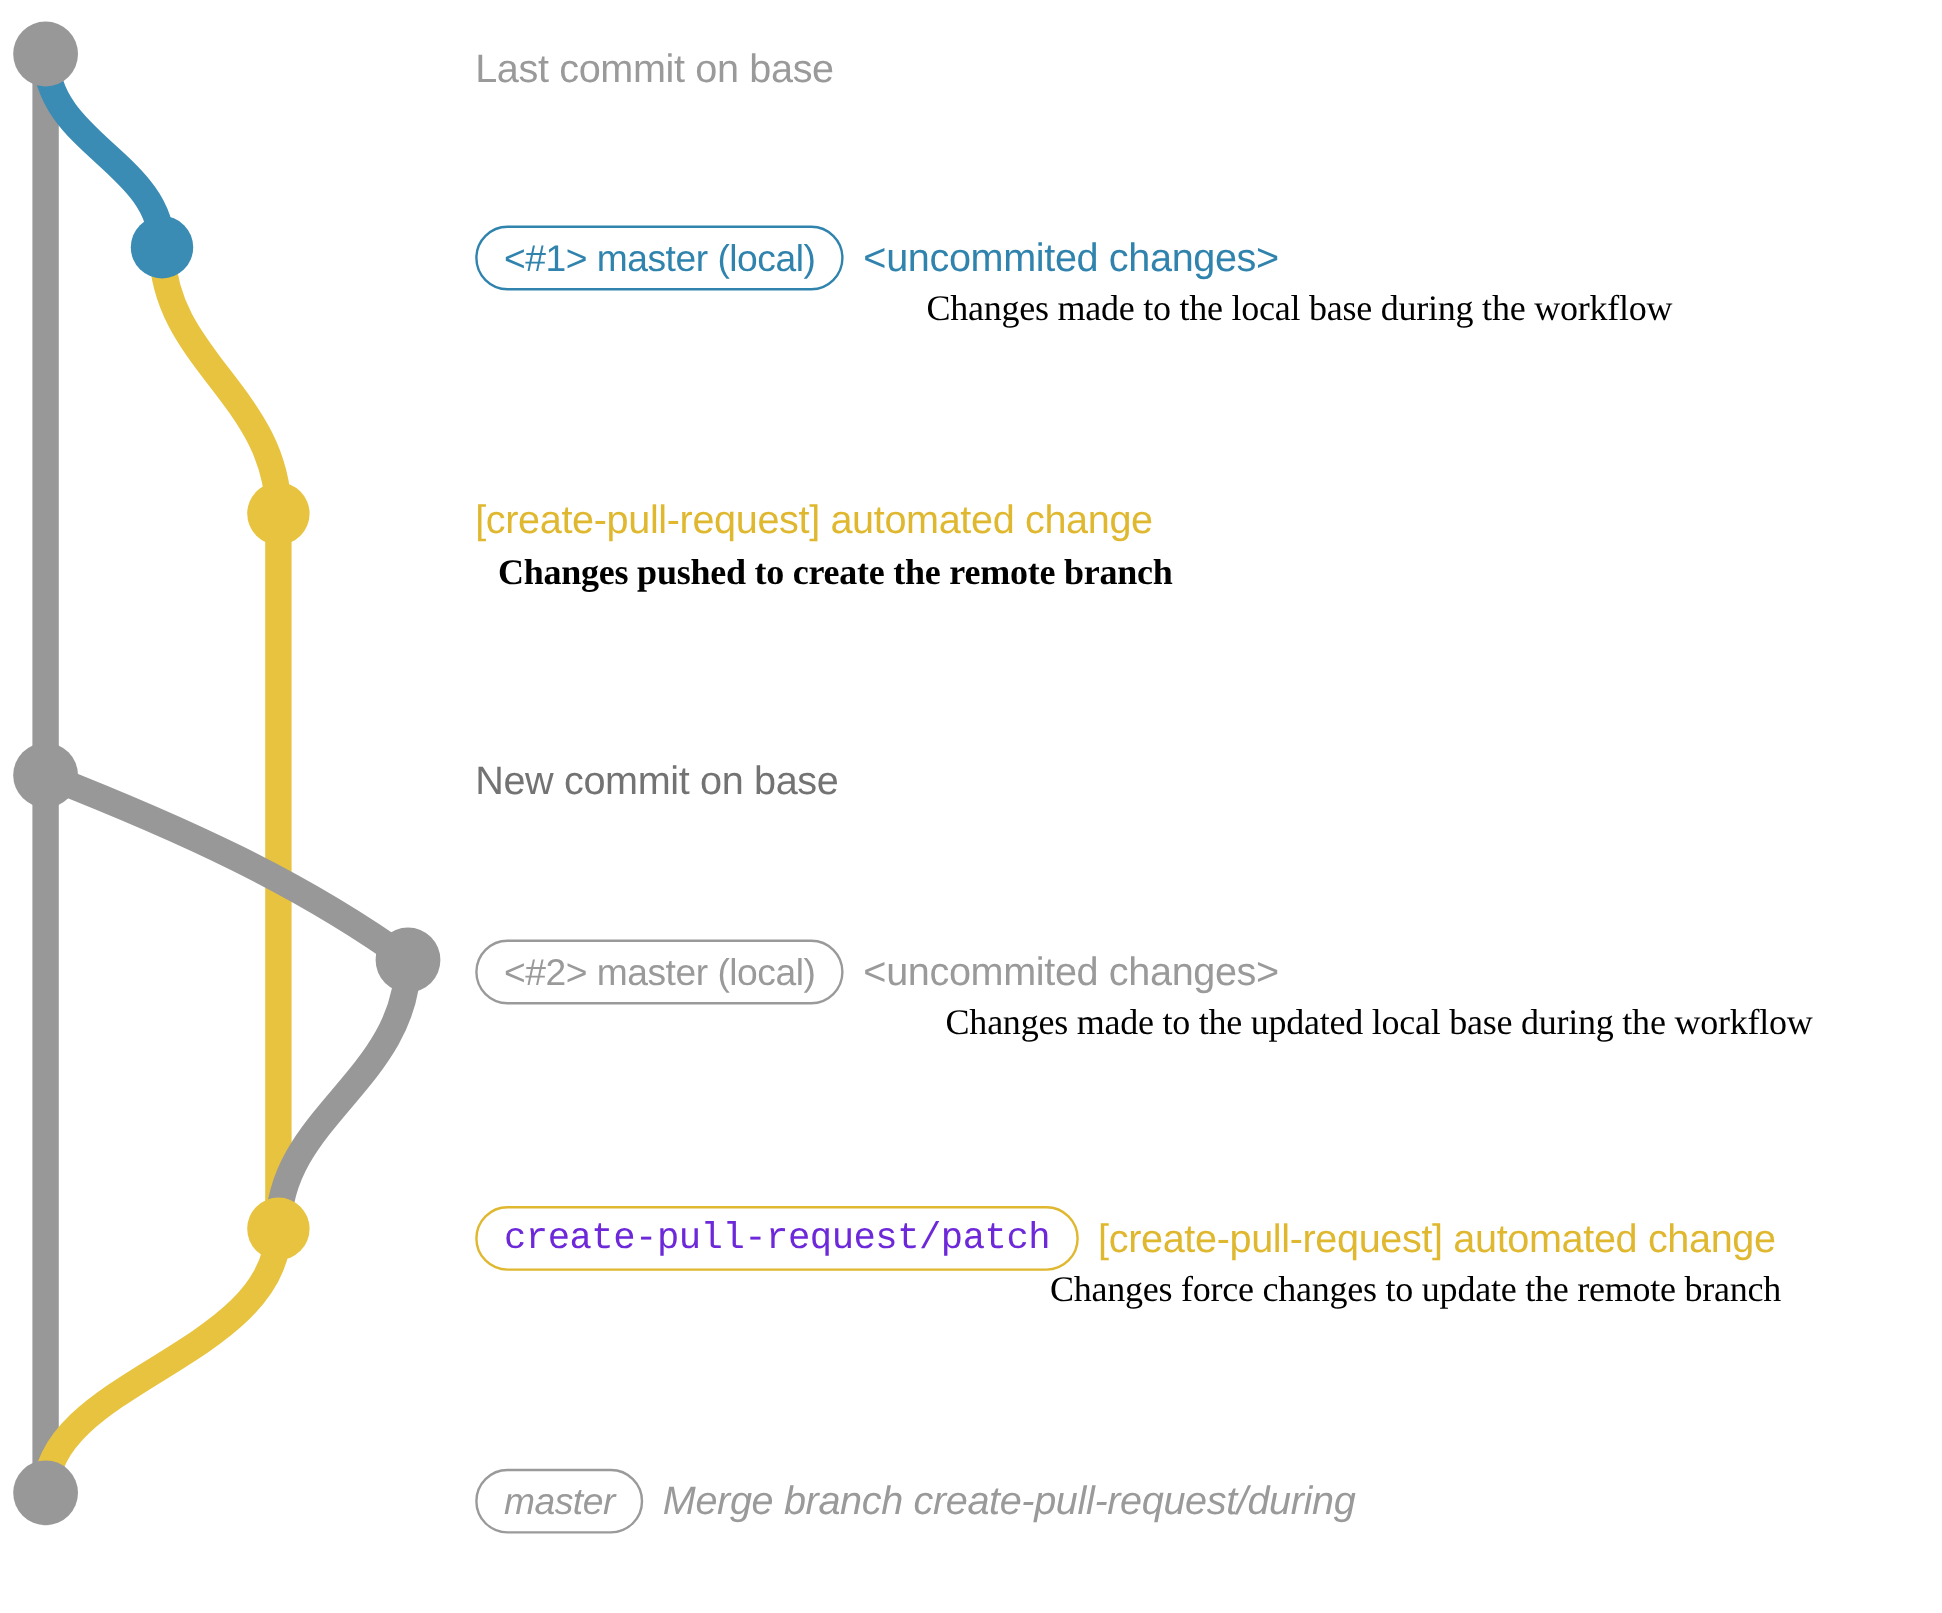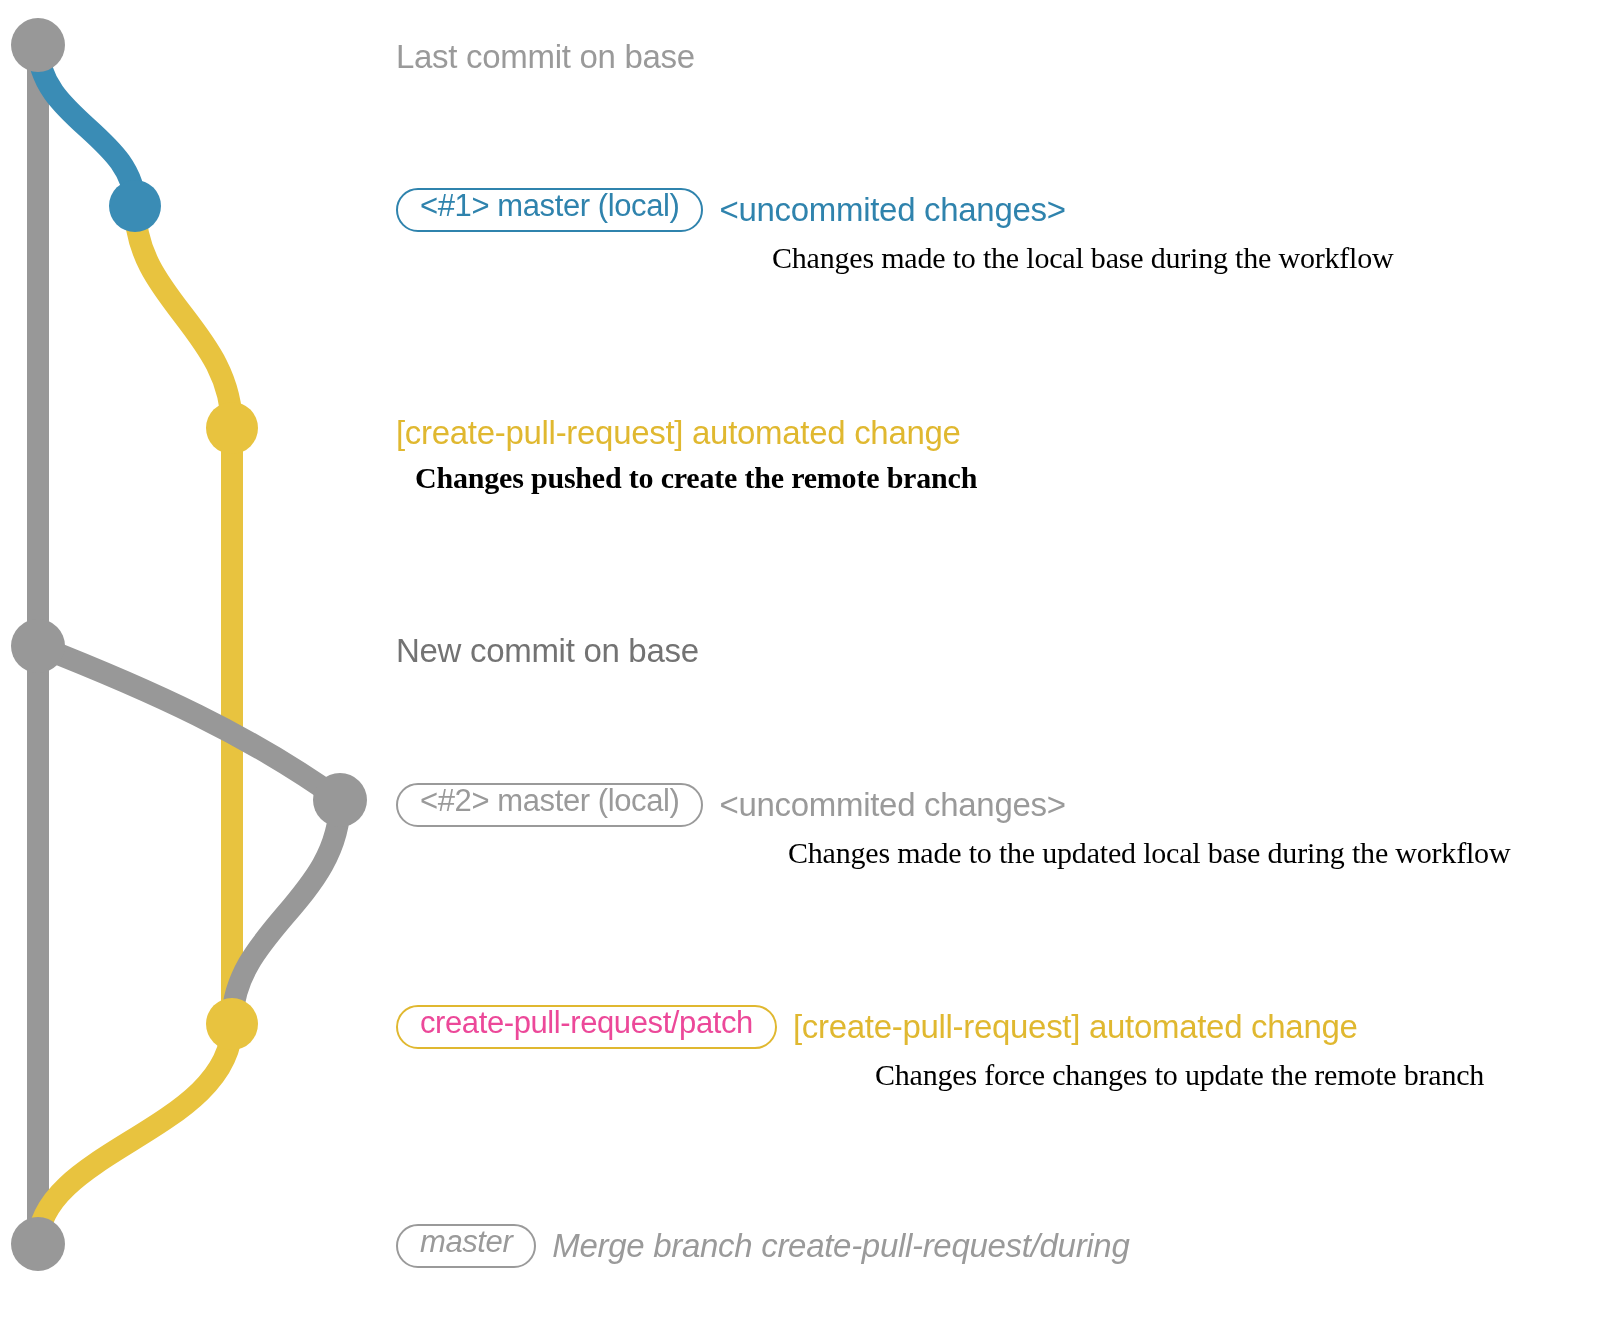--- a/index.html
+++ b/index.html
@@ -58,37 +58,38 @@
     white-space: nowrap;
     font-family: "Liberation Sans", sans-serif;
     font-size: 33px;
     letter-spacing: -0.3px;
   }
 
   .badge {
     display: inline-block;
     border: 2px solid #9a9a9a;
     border-radius: 30px;
-    padding: 0 22px 9px 22px;
+    padding: 10px 22px 9px 22px;
     font-family: "Liberation Sans", sans-serif;
     font-size: 31px;
     line-height: 1;
     letter-spacing: -0.4px;
     color: #9a9a9a;
     background: transparent;
   }
 
   .badge.blue {
     border-color: #2f83ad;
     color: #2f83ad;
   }
 
   .badge.yellow {
     border-color: #e0b830;
-    color: #ec4899;
+    color: #6d28d9;
+    font-family: Liberation Mono, monospace;
   }
 
   .badge.gray {
     border-color: #9a9a9a;
     color: #9a9a9a;
   }
 
   .subject {
     font-family: "Liberation Sans", sans-serif;
     font-size: 33px;

